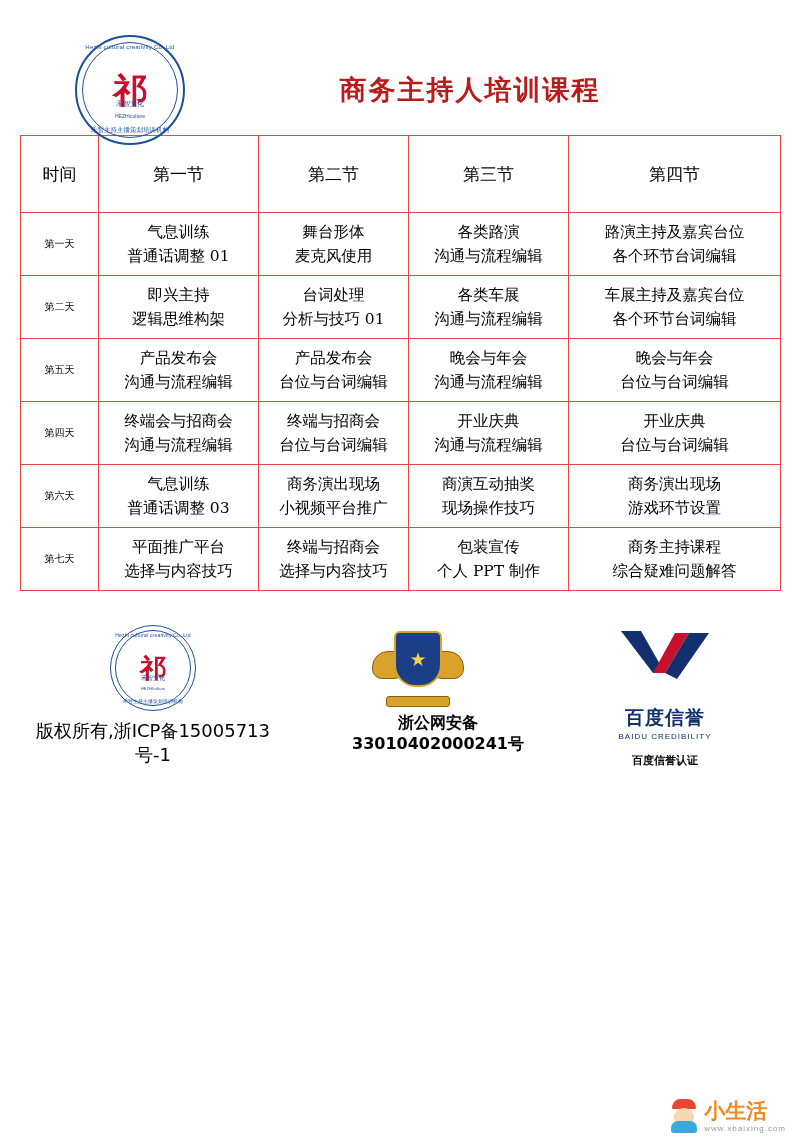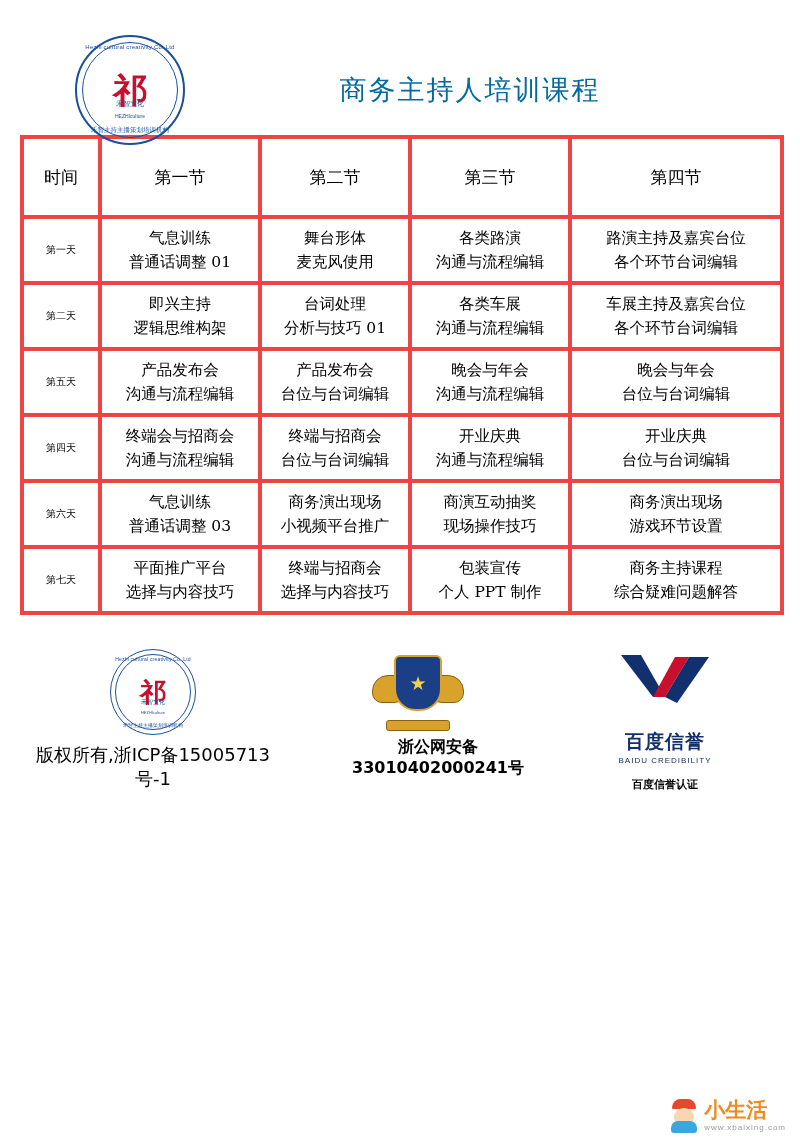--- a/index.html
+++ b/index.html
@@ -90,39 +90,39 @@
     bottom: 8px;
     left: 0; right: 0;
     text-align: center;
     font-size: 6.5px;
     color: #1a4f9c;
     z-index: 2;
   }
   .doc-title {
     flex: 1;
     font-size: 27px;
-    font-weight: normal;
-    color: #0369a1;
+    font-weight: bold;
+    color: #b91c1c;
     font-family: "DejaVu Serif", "Liberation Serif", serif;
     letter-spacing: 2px;
     padding-right: 120px;
     text-align: center;
   }
 
   
   .table-wrap {
     margin: 25px 20px 0 20px;
   }
   table.schedule {
     width: 760px;
     border-collapse: collapse;
     table-layout: fixed;
   }
   table.schedule td {
-    border: 4px solid #ef4444;
+    border: 1px solid #ef4444;
     text-align: center;
     vertical-align: middle;
     font-size: 15.5px;
     font-family: "DejaVu Serif", "Liberation Serif", serif;
     padding: 7px 2px;
     line-height: 1.55;
   }
   table.schedule tr.head td {
     height: 62px;
     font-size: 17px;
@@ -262,21 +262,21 @@
     color: #000;
     margin-top: 12px;
   }
 
   
   .watermark {
     position: absolute;
     right: 14px;
     bottom: 6px;
     display: flex;
-    align-items: flex-start;
+    align-items: center;
   }
   .wm-face {
     width: 30px;
     height: 34px;
     position: relative;
     margin-right: 5px;
   }
   .wm-hat {
     position: absolute;
     top: 0; left: 3px;

